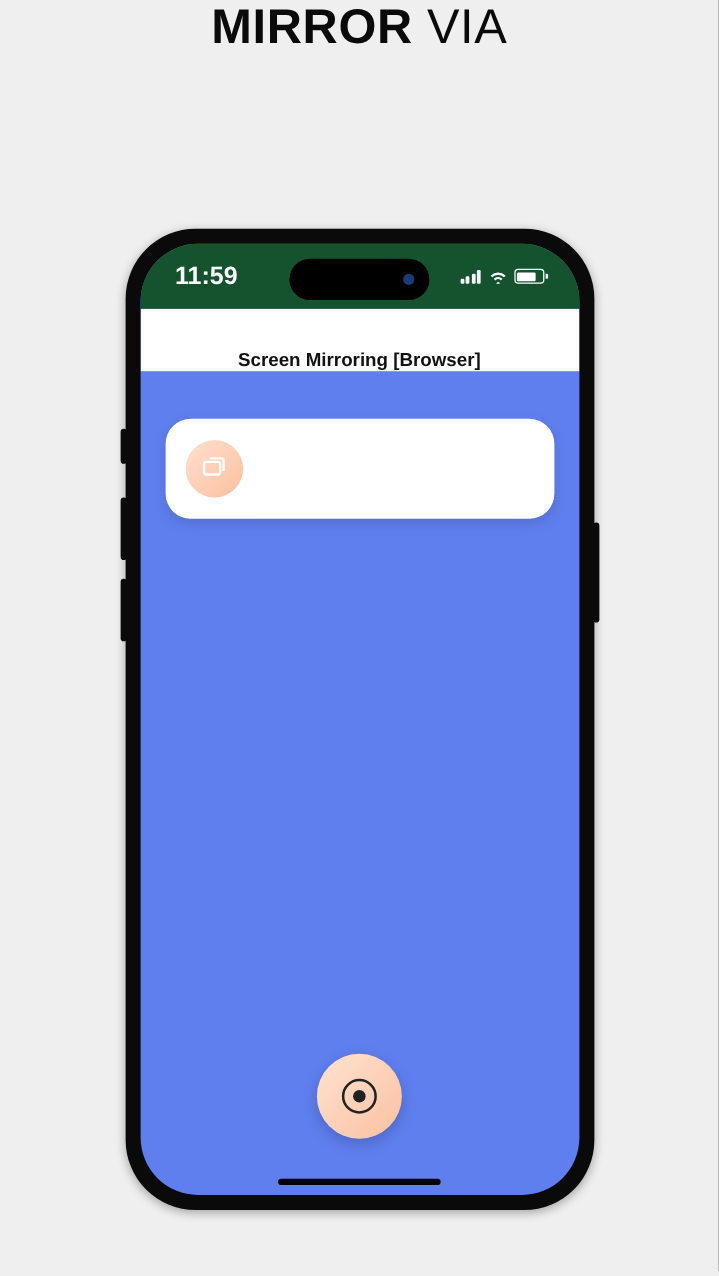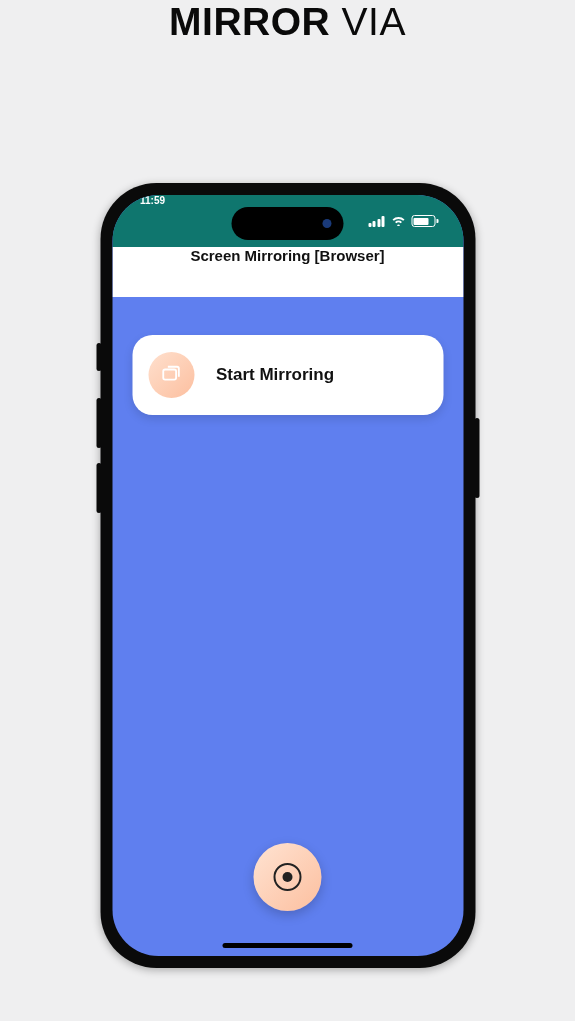--- a/index.html
+++ b/index.html
@@ -65,27 +65,28 @@
     .camera-dot {
       width: 9px; height: 9px;
       background: #1a3a7a;
       border-radius: 50%;
     }
     .status-bar {
       position: absolute;
       top: 0; left: 0; right: 0;
       height: 52px;
       display: flex;
+      align-items: center;
       justify-content: space-between;
       padding: 0 28px;
       color: #fff;
-      font-size: 10px;
+      font-size: 20px;
       font-weight: 600;
       z-index: 5;
-      background: #0f766e;
+      background: #14532d;
     }
     .status-right { display: flex; align-items: center; gap: 5px; }
     .signal, .wifi, .battery { display: inline-block; }
     .signal { width: 17px; height: 11px; position: relative; }
     .signal span {
       position: absolute; bottom: 0; width: 3px; background: #fff; border-radius: 1px;
     }
     .signal span:nth-child(1){ left:0; height:4px; }
     .signal span:nth-child(2){ left:4.5px; height:6px; }
     .signal span:nth-child(3){ left:9px; height:8px; }
@@ -104,21 +105,21 @@
       position: absolute; left: 1.5px; top: 1.5px; bottom: 1.5px;
       width: 70%; background: #fff; border-radius: 1px;
     }
 
     .app-header {
       position: absolute;
       top: 52px; left: 0; right: 0;
       height: 50px;
       background: #fff;
       display: flex;
-      align-items: flex-start;
+      align-items: flex-end;
       justify-content: center;
       font-size: 15px;
       font-weight: 700;
       color: #111;
     }
 
     .content {
       position: absolute;
       top: 140px; left: 0; right: 0;
       padding: 0 20px;
@@ -224,21 +225,20 @@
     </div>
 
     <div class="content">
       <div class="card">
         <div class="card-icon">
           <svg viewBox="0 0 24 24" fill="none" stroke="#fff" stroke-width="2">
               <rect x="3" y="6" width="14" height="11" rx="2"></rect>
               <path d="M8 3h10a2 2 0 012 2v9"></path>
             </svg>
         </div>
-        <span class="card-label">Start Mirroring</span>
       </div>
 
 
     </div>
 
     <div class="record-btn">
       <div class="record-inner">
         <div class="record-dot"></div>
       </div>
     </div>

